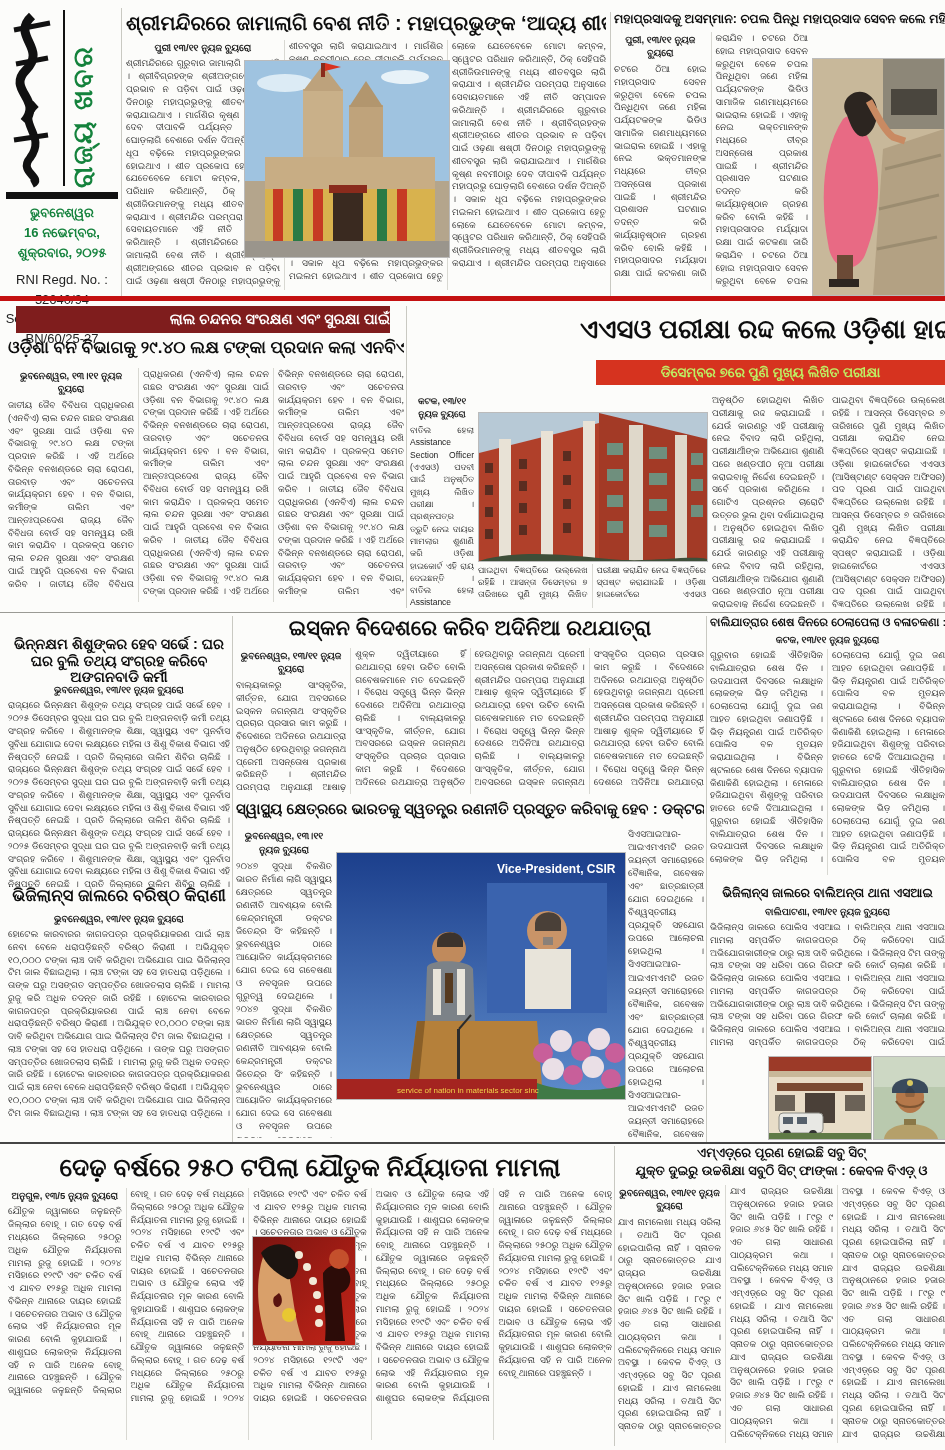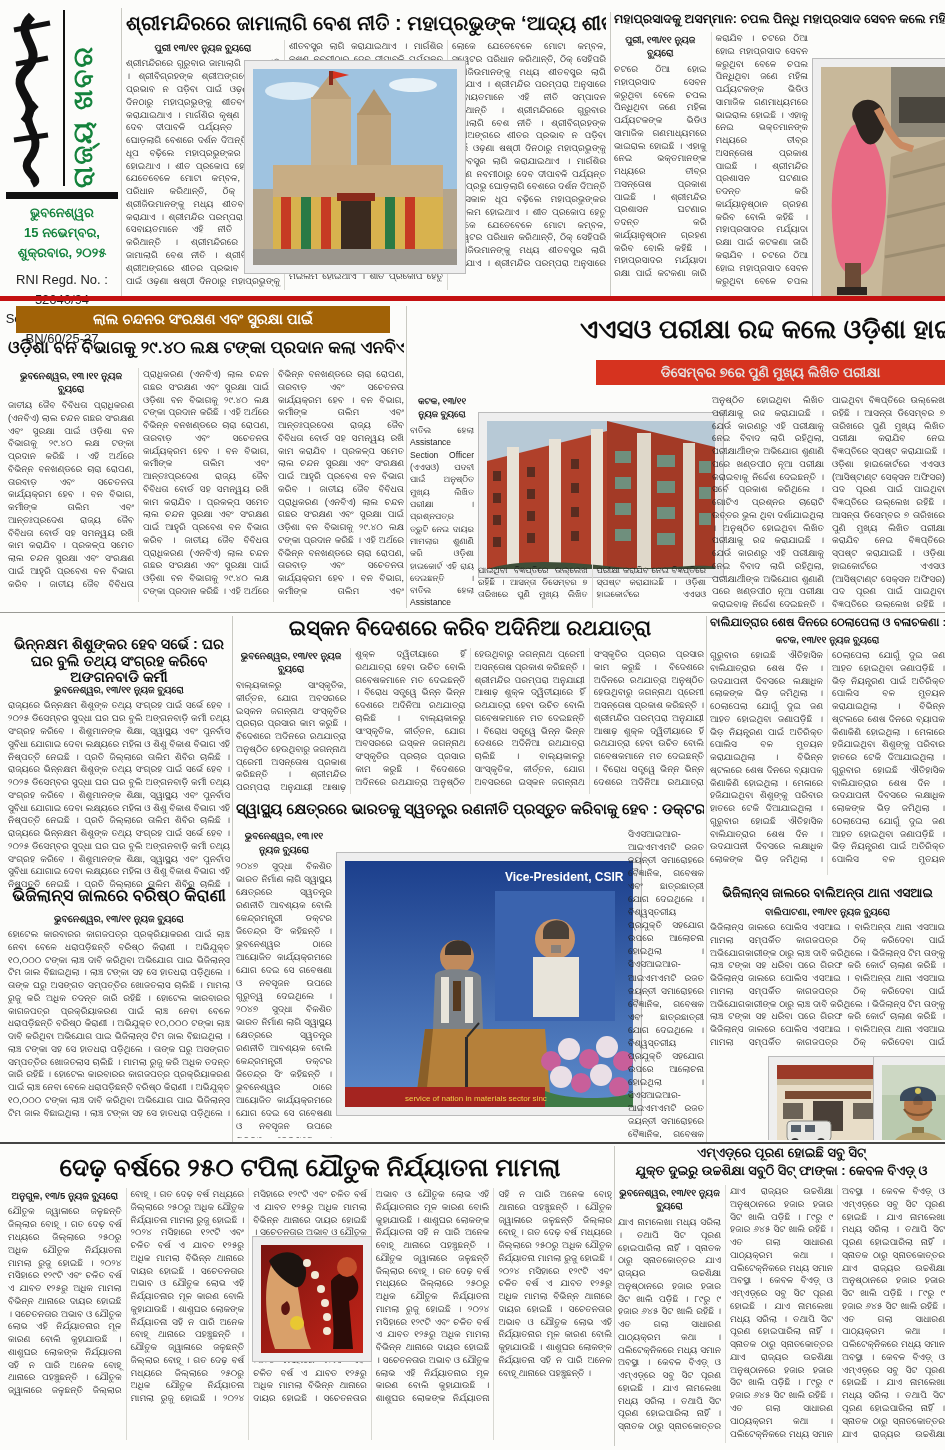--- a/index.html
+++ b/index.html
@@ -11,45 +11,45 @@
   .nowrap{white-space:nowrap;}
   .center{text-align:center;}
   .byline{display:block;font-weight:bold;font-size:9.5px;text-align:center;margin:1px 0 3px 0;}
   .cols{column-gap:9px;column-rule:1px solid #d8d8d2;text-align:justify;
         font-size:9px;line-height:1.42;overflow:hidden;}
   .c1{column-count:1;}.c2{column-count:2;}.c3{column-count:3;}.c4{column-count:4;}.c5{column-count:5;}
   .body{color:#222;}
   .vrule{position:absolute;width:1px;background:#c9c9c2;}
   .hrule-red{position:absolute;left:0;width:945px;height:5px;background:#c41111;}
   .hrule{position:absolute;left:0;width:945px;background:#9a9a94;}
-  .banner{background:#a16207;color:#fff;font-weight:bold;text-align:center;overflow:hidden;}
-  .strip{background:#d6331f;color:#e5e5e5;font-weight:bold;text-align:center;overflow:hidden;}
+  .banner{background:#7f1d1d;color:#fff;font-weight:bold;text-align:right;overflow:hidden;}
+  .strip{background:#d6331f;color:#bef264;font-weight:bold;text-align:center;overflow:hidden;}
   .datebox{color:#14823c;font-weight:bold;font-size:13px;line-height:1.55;text-align:center;}
   .rni{font-size:13px;line-height:1.5;text-align:center;color:#222;}
   .vtext{writing-mode:vertical-rl;transform:rotate(180deg);font-weight:bold;color:#14823c;
          font-size:27px;letter-spacing:2px;height:180px;overflow:hidden;}
-  figure.ph{margin:0;padding:8px;position:absolute;overflow:hidden;background:#eee;border:1px solid #bbb;}
+  figure.ph{margin:0;padding:0;position:absolute;overflow:hidden;background:#eee;border:1px solid #bbb;}
   figure.ph svg{display:block;}
 </style>
 </head>
 <body>
 
 <div class="page">
 
   <svg class="abs" style="left:2px;top:8px" width="58" height="180" viewBox="0 0 58 180">
     <path d="M30 8 C8 28 46 40 24 62 C4 82 42 92 22 114" stroke="#111" stroke-width="9" fill="none"></path>
     <path d="M34 96 C12 116 46 126 28 150 C16 164 42 170 30 176" stroke="#111" stroke-width="8" fill="none"></path>
     <path d="M12 22 L48 15 M14 56 L46 50 M12 132 L46 127" stroke="#111" stroke-width="5"></path>
   </svg>
   <div class="abs" style="left:63px;top:10px;width:2px;height:176px;background:#111"></div>
   <div class="abs vtext" style="left:68px;top:8px;width:52px">ରାଜ୍ୟ ଖବର</div>
   <div class="abs" style="left:6px;top:192px;width:112px;height:7px;background:#111"></div>
   <div class="abs datebox" style="left:4px;top:203px;width:116px">
     <div>ଭୁବନେଶ୍ୱର</div>
-    <div>15 ନଭେମ୍ବର,</div>
+    <div>16 ନଭେମ୍ବର,</div>
     <div>ଶୁକ୍ରବାର, ୨୦୨୫</div>
   </div>
   <div class="abs rni" style="left:2px;top:270px;width:120px">
     <div>RNI Regd. No. : 52640/94</div>
     <div>Section Regd. No. :</div>
     <div>BN/60/25-27</div>
   </div>
   <div class="vrule" style="left:121px;top:8px;height:288px"></div>
 
   <section class="art" style="left:126px;top:12px;width:480px;height:284px">

